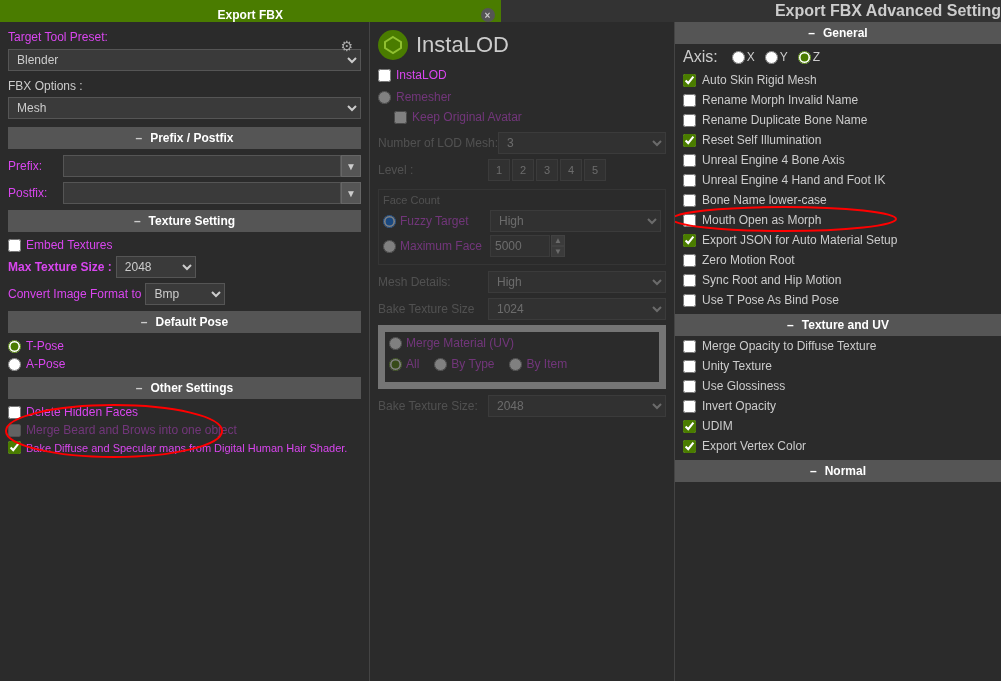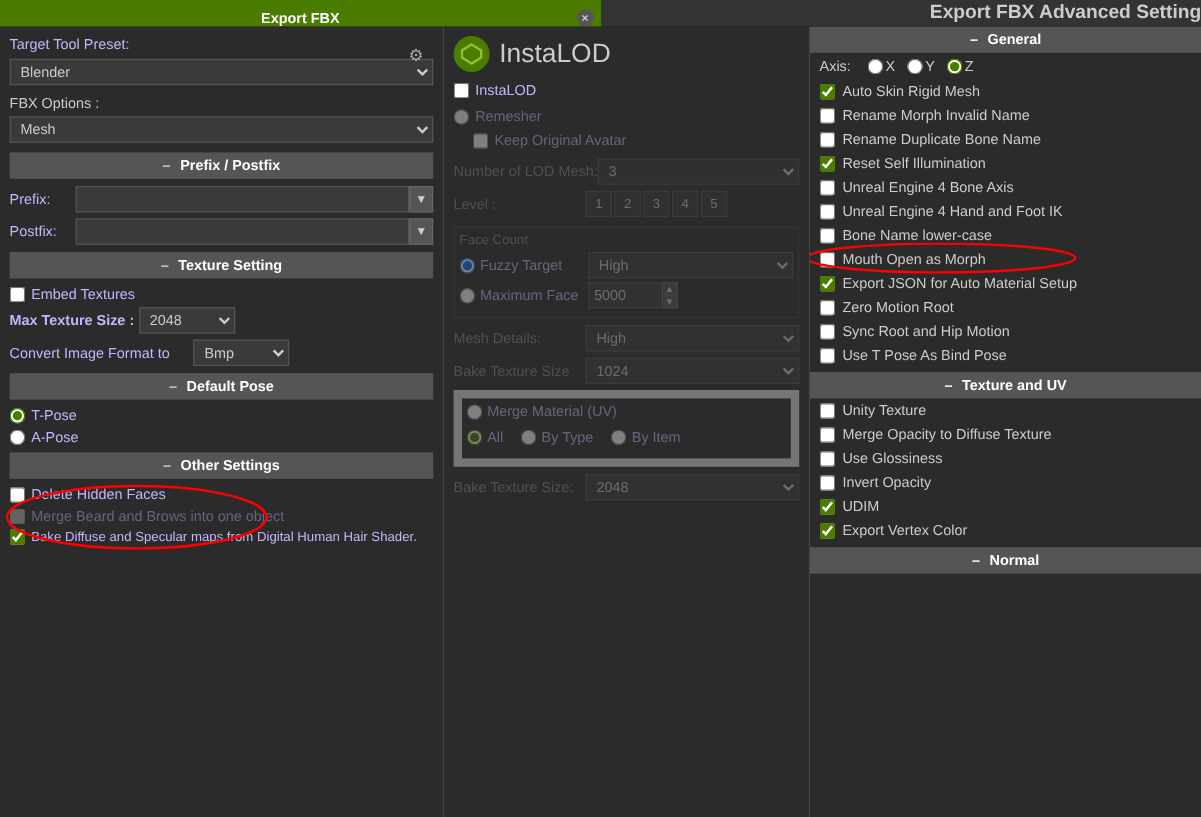--- a/index.html
+++ b/index.html
@@ -113,21 +113,21 @@
       color: #ccc;
     }
 
     
     .row {
       display: flex;
       align-items: center;
       margin-bottom: 5px;
     }
     .label {
-      color: #c4b5fd;
+      color: #d946ef;
       font-size: 12px;
       white-space: nowrap;
     }
 
     
     select {
       background: #3a3a3a;
       color: #cccccc;
       border: 1px solid #555;
       padding: 2px 4px;
@@ -354,21 +354,21 @@
       accent-color: #4a7c00;
     }
     .axis-row {
       display: flex;
       align-items: center;
       padding: 4px 8px;
       gap: 10px;
     }
     .axis-label {
       color: #cccccc;
-      font-size: 12px;
+      font-size: 16px;
       margin-right: 4px;
       text-align: right;
     }
     .axis-option {
       display: flex;
       align-items: center;
       gap: 2px;
     }
 
     
@@ -469,21 +469,21 @@
         <input type="checkbox" style="">
         <span class="label">Embed Textures</span>
       </div>
       <div class="row" style="margin-bottom:5px;">
         <span class="label" style="margin-right:4px;font-weight:bold;">Max Texture Size :</span>
         <select style="width:80px;">
           <option>2048</option>
         </select>
       </div>
       <div class="row" style="margin-bottom:5px;">
-        <span class="label" style="margin-right:20px;">Convert Image Format to</span>
+        <span class="label" style="margin-right:4px;">Convert Image Format to</span>
         <select style="width:80px;">
           <option>Bmp</option>
         </select>
       </div>
     </div>
 
     <div style="margin-top:6px;">
       <div class="section-header">
         <span class="collapse-icon">–</span>
         <span>Default Pose</span>
@@ -730,25 +730,25 @@
 
     <div class="right-section-header" style="margin-top:4px;">
       <span style="margin-right:8px;">–</span>
       <span>Texture and UV</span>
     </div>
 
     <div id="texture-uv-items-container">
 
     <div class="right-row">
       <input type="checkbox" class="right-checkbox" style="accent-color: rgb(74, 124, 0); margin-right: 6px;">
+      <span class="right-label">Merge Opacity to Diffuse Texture</span>
+    </div>
+        <div class="right-row">
+      <input type="checkbox" class="right-checkbox" style="accent-color: rgb(74, 124, 0); margin-right: 6px;">
       <span class="right-label">Unity Texture</span>
-    </div>
-        <div class="right-row">
-      <input type="checkbox" class="right-checkbox" style="accent-color: rgb(74, 124, 0); margin-right: 6px;">
-      <span class="right-label">Merge Opacity to Diffuse Texture</span>
     </div>
         <div class="right-row">
       <input type="checkbox" class="right-checkbox" style="accent-color: rgb(74, 124, 0); margin-right: 6px;">
       <span class="right-label">Use Glossiness</span>
     </div>
         <div class="right-row">
       <input type="checkbox" class="right-checkbox" style="accent-color: rgb(74, 124, 0); margin-right: 6px;">
       <span class="right-label">Invert Opacity</span>
     </div>
         <div class="right-row">

